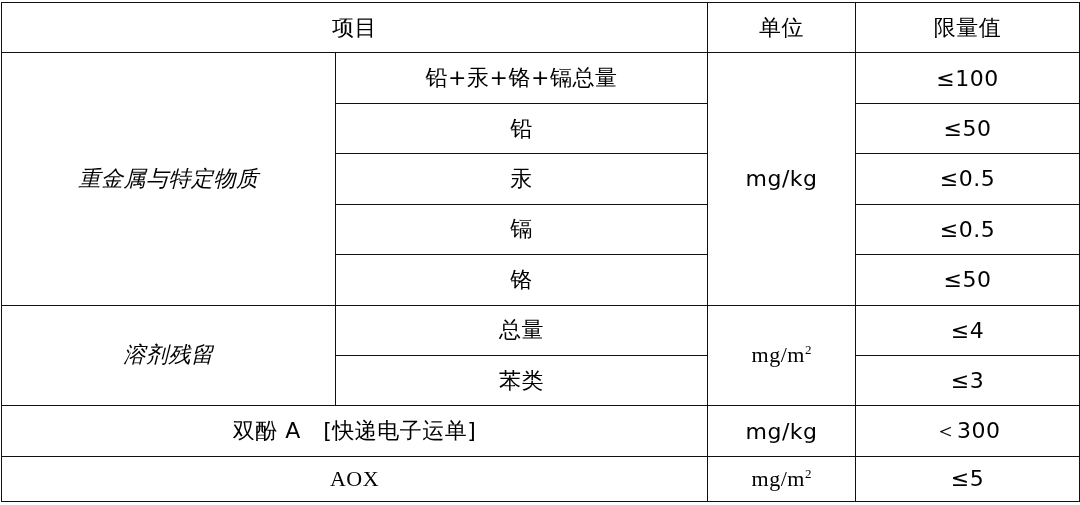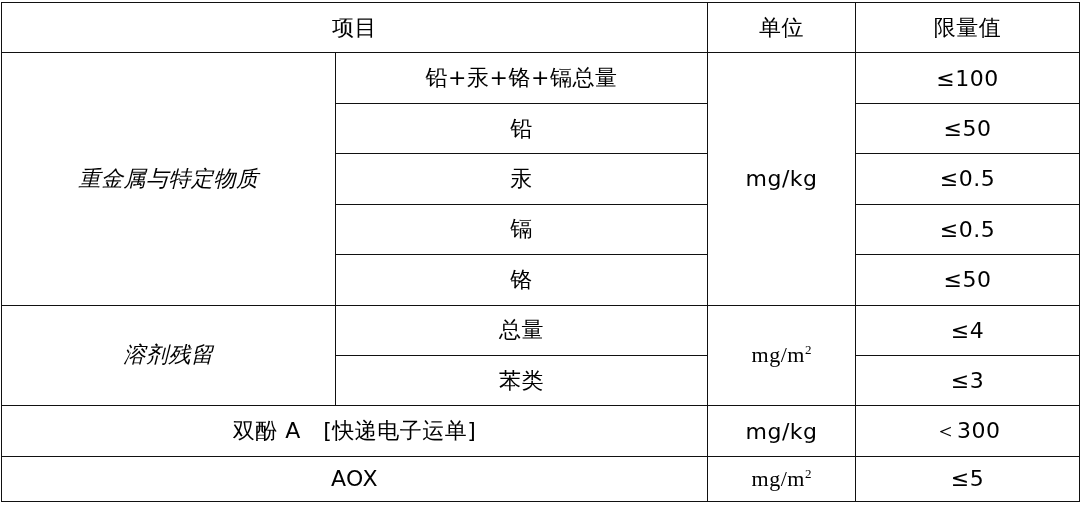--- a/index.html
+++ b/index.html
@@ -40,21 +40,21 @@
   col.c1 { width: 334px; }
   col.c2 { width: 372px; }
   col.c3 { width: 148px; }
   col.c4 { width: 224px; }
 
   .hdr { font-size: 23px; }
   .cjk { font-family: "DejaVu Sans", "Liberation Sans", sans-serif; }
   .lat { font-family: "DejaVu Sans", "Liberation Sans", sans-serif; letter-spacing: 1.2px; }
   .unit { font-size: 22px; letter-spacing: 1px; }
   .lim  { font-size: 22px; letter-spacing: 1px; }
-  .wide { letter-spacing: 2px; }
+  .wide { letter-spacing: 2px; font-family: Liberation Serif, serif; }
   sup { font-size: 13px; vertical-align: super; letter-spacing: 0; }
   .rowspan-label { font-size: 22px; font-style: italic; }
   .nowrap { white-space: nowrap; font-family: Liberation Serif, serif; }
 </style>
 </head>
 <body>
 
 <div class="sheet">
   <table class="limits">
     <colgroup>

